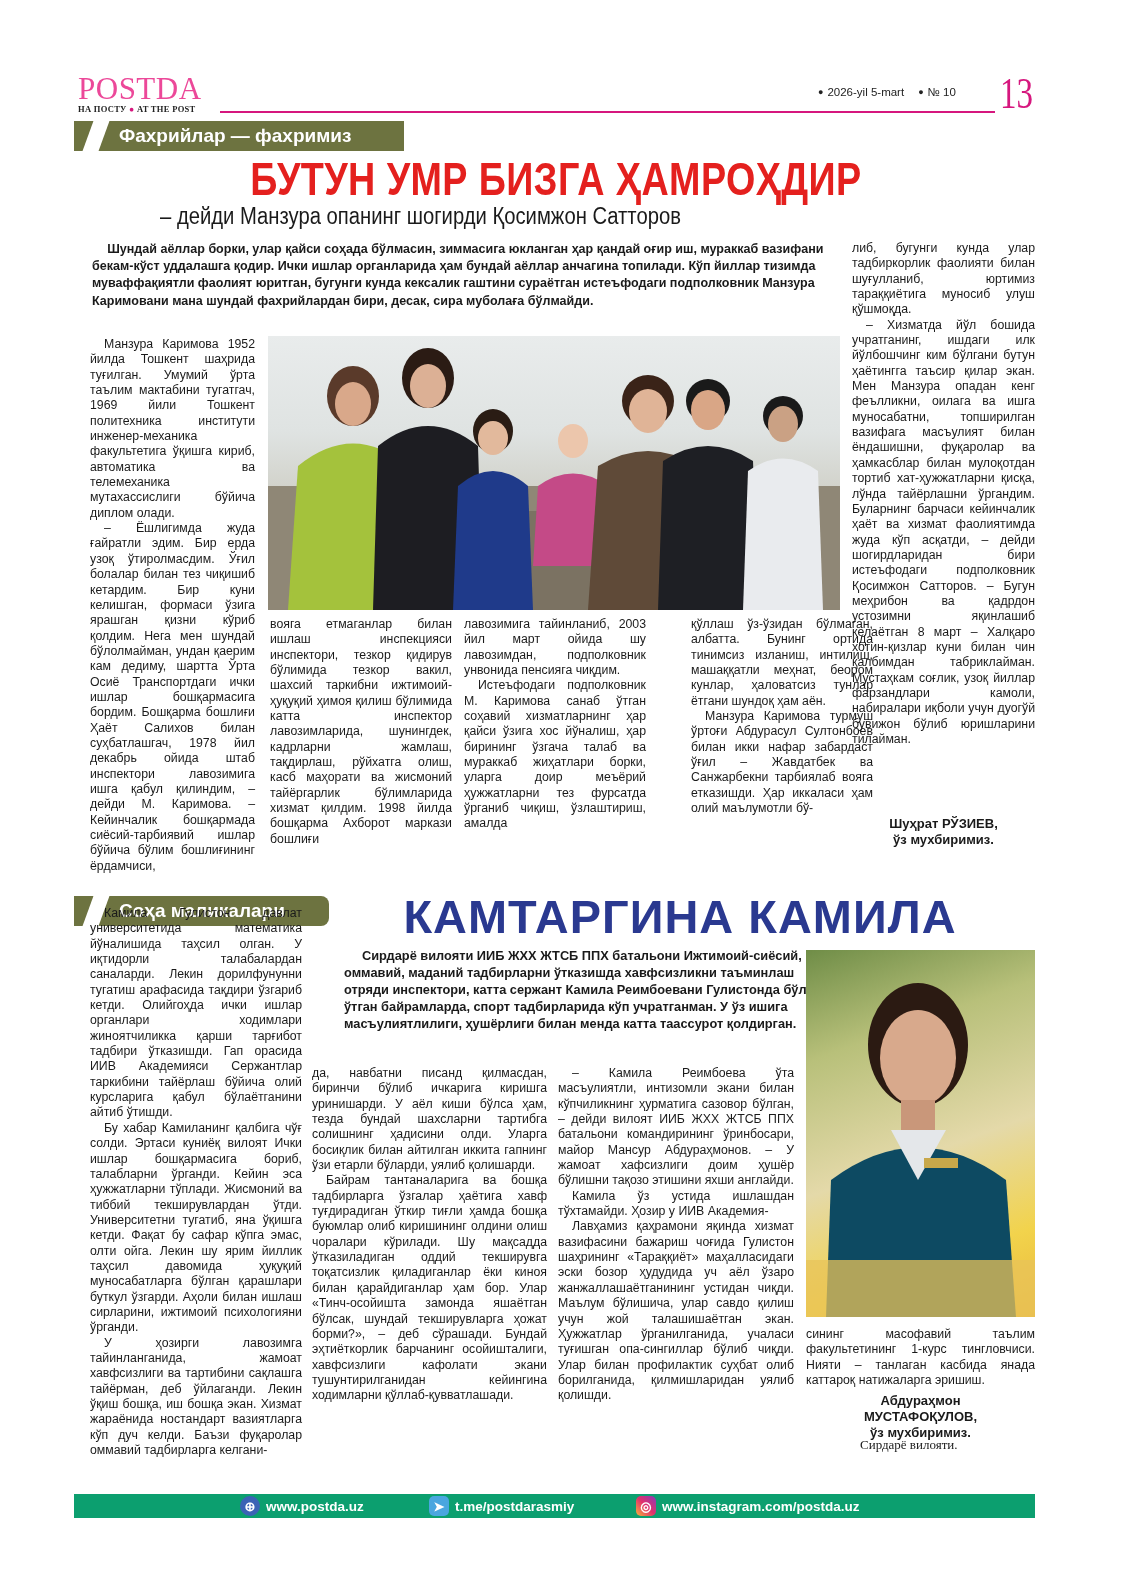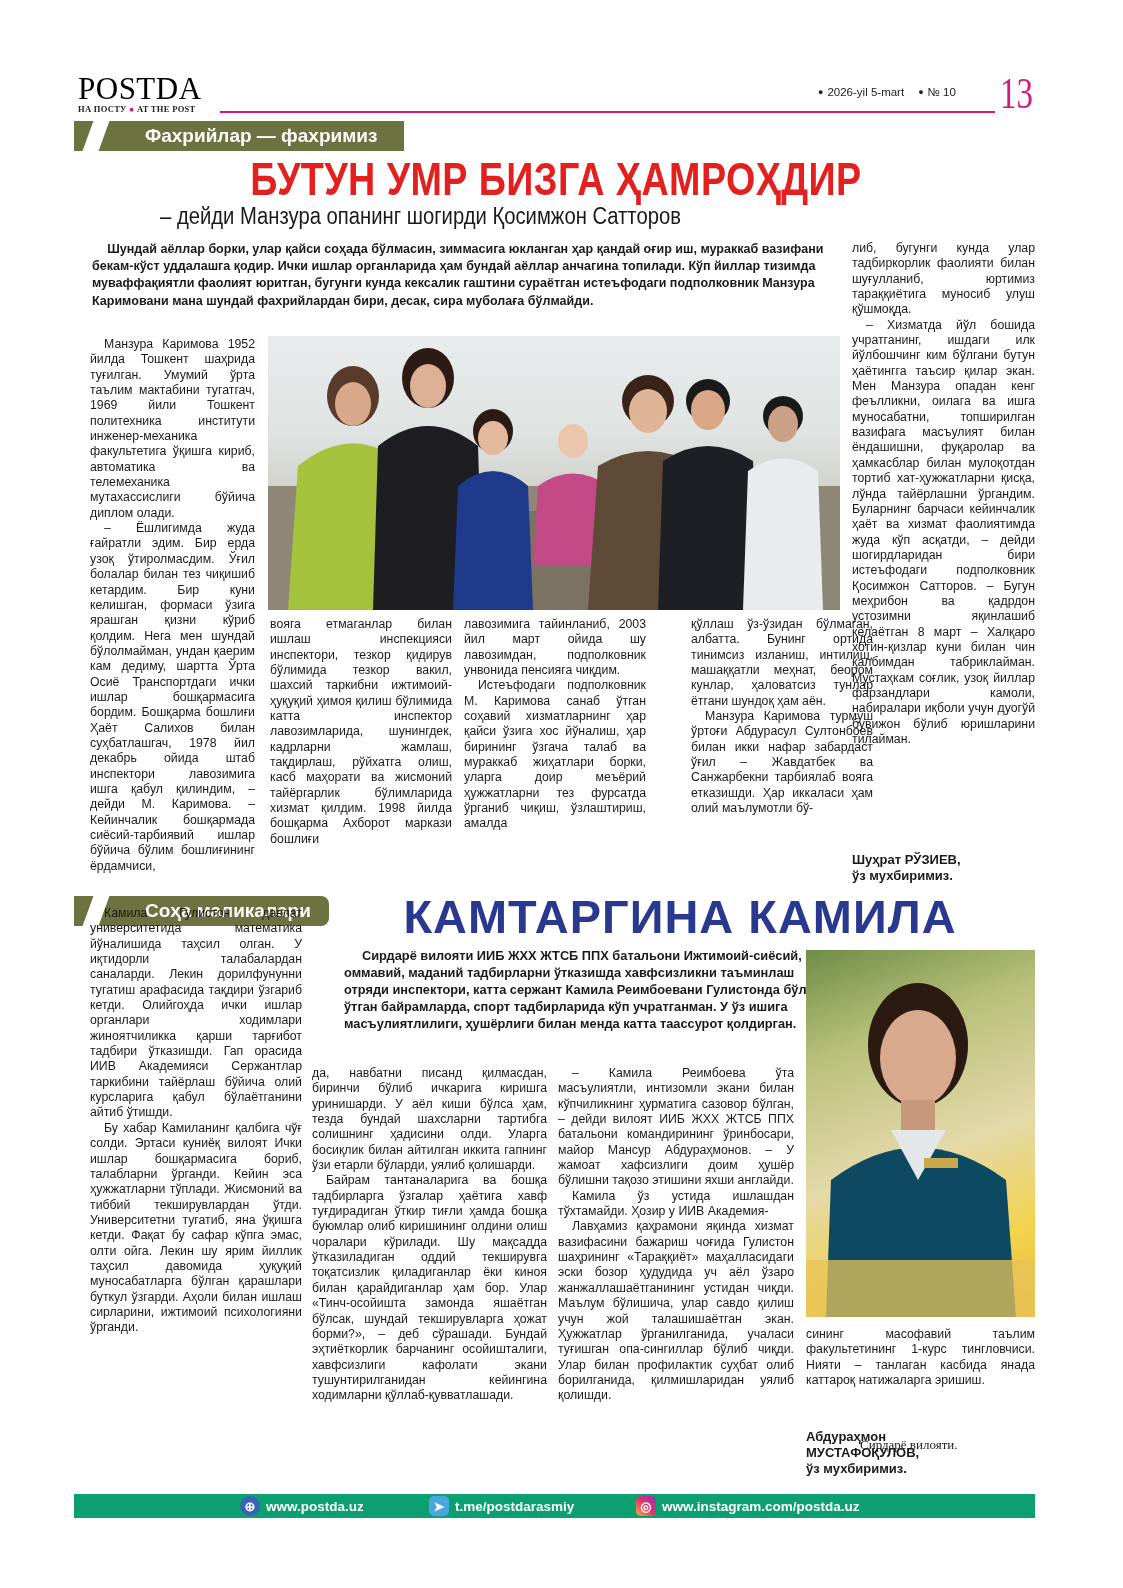--- a/index.html
+++ b/index.html
@@ -2,51 +2,51 @@
 <html><head>
 <meta charset="utf-8">
 <style>
   * { box-sizing: border-box; margin: 0; padding: 0; }
   html, body { width: 1123px; height: 1588px; background: #ffffff; overflow: hidden; }
   body { position: relative; font-family: "Liberation Sans", sans-serif; color: #1a1a1a; }
 
   .abs { position: absolute; }
 
   
-  .logo { left: 78px; top: 73px; font-family: "Liberation Serif", serif; font-size: 31px; letter-spacing: 0.5px; color: #000000; line-height: 1; }
+  .logo { left: 78px; top: 73px; font-family: "Liberation Serif", serif; font-size: 31px; letter-spacing: 0.5px; color: #ec4899; line-height: 1; }
   .logo-sub { left: 78px; top: 104px; font-family: "Liberation Serif", serif; font-weight: bold; font-size: 8.5px; letter-spacing: 0.3px; color: #222; white-space: nowrap; }
   .logo-sub .dot { color: #d6177e; }
   .mast-line { left: 220px; top: 111px; width: 775px; height: 2px; background: #d6177e; }
   .issue { left: 818px; top: 86px; font-size: 11.5px; font-weight: normal; color: #222; white-space: nowrap; }
   .issue .b { font-size: 9px; vertical-align: 1px; margin-right: 4px; }
   .issue .sep { display: inline-block; width: 14px; }
   .page-no { left: 1000px; top: 72px; font-family: "Liberation Serif", serif; font-size: 44px; color: #d6177e; line-height: 1; transform: scaleX(0.75); transform-origin: left top; }
 
   
-  .rubric { height: 30px; background: #6d7340; color: #fff; font-weight: bold; font-size: 19px; line-height: 30px; padding-left: 71px; }
+  .rubric { height: 30px; background: #6d7340; color: #fff; font-weight: bold; font-size: 19px; line-height: 30px; padding-left: 45px; }
   .rubric .slash { position: absolute; left: 14px; top: 0; width: 16px; height: 30px; background: #fff; transform: skewX(-20deg); }
   .rubric .slash2 { position: absolute; left: 0; top: 0; width: 14px; height: 30px; background: #6d7340; }
 
   
   .head1 { left: 136px; top: 152px; width: 840px; text-align: center; color: #e4201e; font-family: "Liberation Sans", sans-serif; font-weight: bold; font-size: 46px; letter-spacing: 0.5px; transform: scaleX(0.82); transform-origin: center top; white-space: nowrap; }
   .sub1 { left: 160px; top: 203px; font-size: 23px; color: #1a1a1a; white-space: nowrap; transform: scaleX(0.88); transform-origin: left top; }
   .lead1 { left: 92px; top: 240px; width: 750px; font-weight: bold; font-size: 13.2px; line-height: 17.2px; text-indent: 16px; transform: scaleX(0.95); transform-origin: left top; width: 790px; }
 
   .col { font-size: 12.3px; line-height: 15.35px; text-align: justify; color: #1a1a1a; }
   .col p { text-indent: 14px; }
   .col p.noind { text-indent: 0; }
 
   
   .photo1 { left: 268px; top: 336px; width: 572px; height: 274px; overflow: hidden; background: linear-gradient(180deg, #e9ecec 0%, #dfe3e2 35%, #cfcfc6 60%, #a69b86 100%); }
   .photo2 { left: 806px; top: 950px; width: 229px; height: 367px; overflow: hidden; background: linear-gradient(160deg, #6f8d47 0%, #b8c07a 25%, #e4d9a9 55%, #f2d34c 80%, #e9b83a 100%); }
 
   .head2 { left: 330px; top: 890px; width: 700px; text-align: center; color: #2a3990; font-weight: bold; font-size: 46px; letter-spacing: 1px; white-space: nowrap; transform: scaleX(1.02); transform-origin: center top; }
   .lead2 { left: 312px; top: 947px; width: 486px; font-weight: bold; font-size: 12.8px; line-height: 17px; text-indent: 18px; margin-left: 32px; }
 
-  .byline { text-align: left; font-weight: bold; font-size: 13px; line-height: 16px; margin-top: 36px; }
+  .byline { text-align: center; font-weight: bold; font-size: 13px; line-height: 16px; }
   .place { font-family: "Liberation Serif", serif; font-size: 13px; margin-left: 45px; }
 
   
   .footer { left: 74px; top: 1494px; width: 961px; height: 24px; background: #0c9f6f; }
   .f-item { position: absolute; top: 2px; height: 20px; display: flex; align-items: center; color: #fff; font-weight: bold; font-size: 13.5px; white-space: nowrap; }
   .f-icon { width: 20px; height: 20px; border-radius: 5px; margin-right: 6px; display: flex; align-items: center; justify-content: center; font-size: 13px; color: #fff; }
   .globe { background: #3b63b5; border-radius: 50%; }
   .tg { background: #4aa6df; }
   .ig { background: linear-gradient(45deg, #f5b33c, #e1306c, #8a3ab9); }
 </style>
@@ -129,20 +129,21 @@
 <div class="abs rubric" style="left:74px; top:896px; width:255px;border-radius:8px;">
   <span class="slash2"></span><span class="slash"></span>
   <span>Соҳа маликалари</span>
 </div>
 <div class="abs head2">КАМТАРГИНА КАМИЛА</div>
 <div class="abs lead2">Сирдарё вилояти ИИБ ЖХХ ЖТСБ ППХ батальони Ижтимоий-сиёсий, оммавий, маданий тадбирларни ўтказишда хавфсизликни таъминлаш отряди инспектори, катта сержант Камила Реимбоевани Гулистонда бўлиб ўтган байрамларда, спорт тадбирларида кўп учратганман. У ўз ишига масъулиятлилиги, ҳушёрлиги билан менда катта таассурот қолдирган.</div>
 
 <div class="abs col" style="left:90px; top:906px; width:212px;">
   <p>Камила Гулистон давлат университетида математика йўналишида таҳсил олган. У иқтидорли талабалардан саналарди. Лекин дорилфунунни тугатиш арафасида тақдири ўзгариб кетди. Олийгоҳда ички ишлар органлари ходимлари жиноятчиликка қарши тарғибот тадбири ўтказишди. Гап орасида ИИВ Академияси Сержантлар таркибини тайёрлаш бўйича олий курсларига қабул бўлаётганини айтиб ўтишди.</p>
   <p>Бу хабар Камиланинг қалбига чўғ солди. Эртаси куниёқ вилоят Ички ишлар бошқармасига бориб, талабларни ўрганди. Кейин эса ҳужжатларни тўплади. Жисмоний ва тиббий текширувлардан ўтди. Университетни тугатиб, яна ўқишга кетди. Фақат бу сафар кўпга эмас, олти ойга. Лекин шу ярим йиллик таҳсил давомида ҳуқуқий муносабатларга бўлган қарашлари буткул ўзгарди. Аҳоли билан ишлаш сирларини, ижтимоий психологияни ўрганди.</p>
+  <p>У ҳозирги лавозимга тайинланганида, жамоат хавфсизлиги ва тартибини сақлашга тайёрман, деб ўйлаганди. Лекин ўқиш бошқа, иш бошқа экан. Хизмат жараёнида ностандарт вазиятларга кўп дуч келди. Баъзи фуқаролар оммавий тадбирларга келгани-</p>
 </div>
 <div class="abs col" style="left:312px; top:1066px; width:235px;">
   <p class="noind">да, навбатни писанд қилмасдан, биринчи бўлиб ичкарига киришга уринишарди. У аёл киши бўлса ҳам, тезда бундай шахсларни тартибга солишнинг ҳадисини олди. Уларга босиқлик билан айтилган иккита гапнинг ўзи етарли бўларди, уялиб қолишарди.</p>
   <p>Байрам тантаналарига ва бошқа тадбирларга ўзгалар ҳаётига хавф туғдирадиган ўткир тиғли ҳамда бошқа буюмлар олиб киришининг олдини олиш чоралари кўрилади. Шу мақсадда ўтказиладиган оддий текширувга тоқатсизлик қиладиганлар ёки киноя билан қарайдиганлар ҳам бор. Улар «Тинч-осойишта замонда яшаётган бўлсак, шундай текширувларга ҳожат борми?», – деб сўрашади. Бундай эҳтиёткорлик барчанинг осойишталиги, хавфсизлиги кафолати экани тушунтирилганидан кейингина ходимларни қўллаб-қувватлашади.</p>
 </div>
 <div class="abs col" style="left:558px; top:1066px; width:236px;">
   <p>– Камила Реимбоева ўта масъулиятли, интизомли экани билан кўпчиликнинг ҳурматига сазовор бўлган, – дейди вилоят ИИБ ЖХХ ЖТСБ ППХ батальони командирининг ўринбосари, майор Мансур Абдураҳмонов. – У жамоат хафсизлиги доим ҳушёр бўлишни тақозо этишини яхши англайди.</p>
   <p>Камила ўз устида ишлашдан тўхтамайди. Ҳозир у ИИВ Академия-</p>
   <p>Лавҳамиз қаҳрамони яқинда хизмат вазифасини бажариш чоғида Гулистон шаҳрининг «Тараққиёт» маҳалласидаги эски бозор ҳудудида уч аёл ўзаро жанжаллашаётганининг устидан чиқди. Маълум бўлишича, улар савдо қилиш учун жой талашишаётган экан. Ҳужжатлар ўрганилганида, учаласи туғишган опа-сингиллар бўлиб чиқди. Улар билан профилактик суҳбат олиб борилганида, қилмишларидан уялиб қолишди.</p>
 </div>

